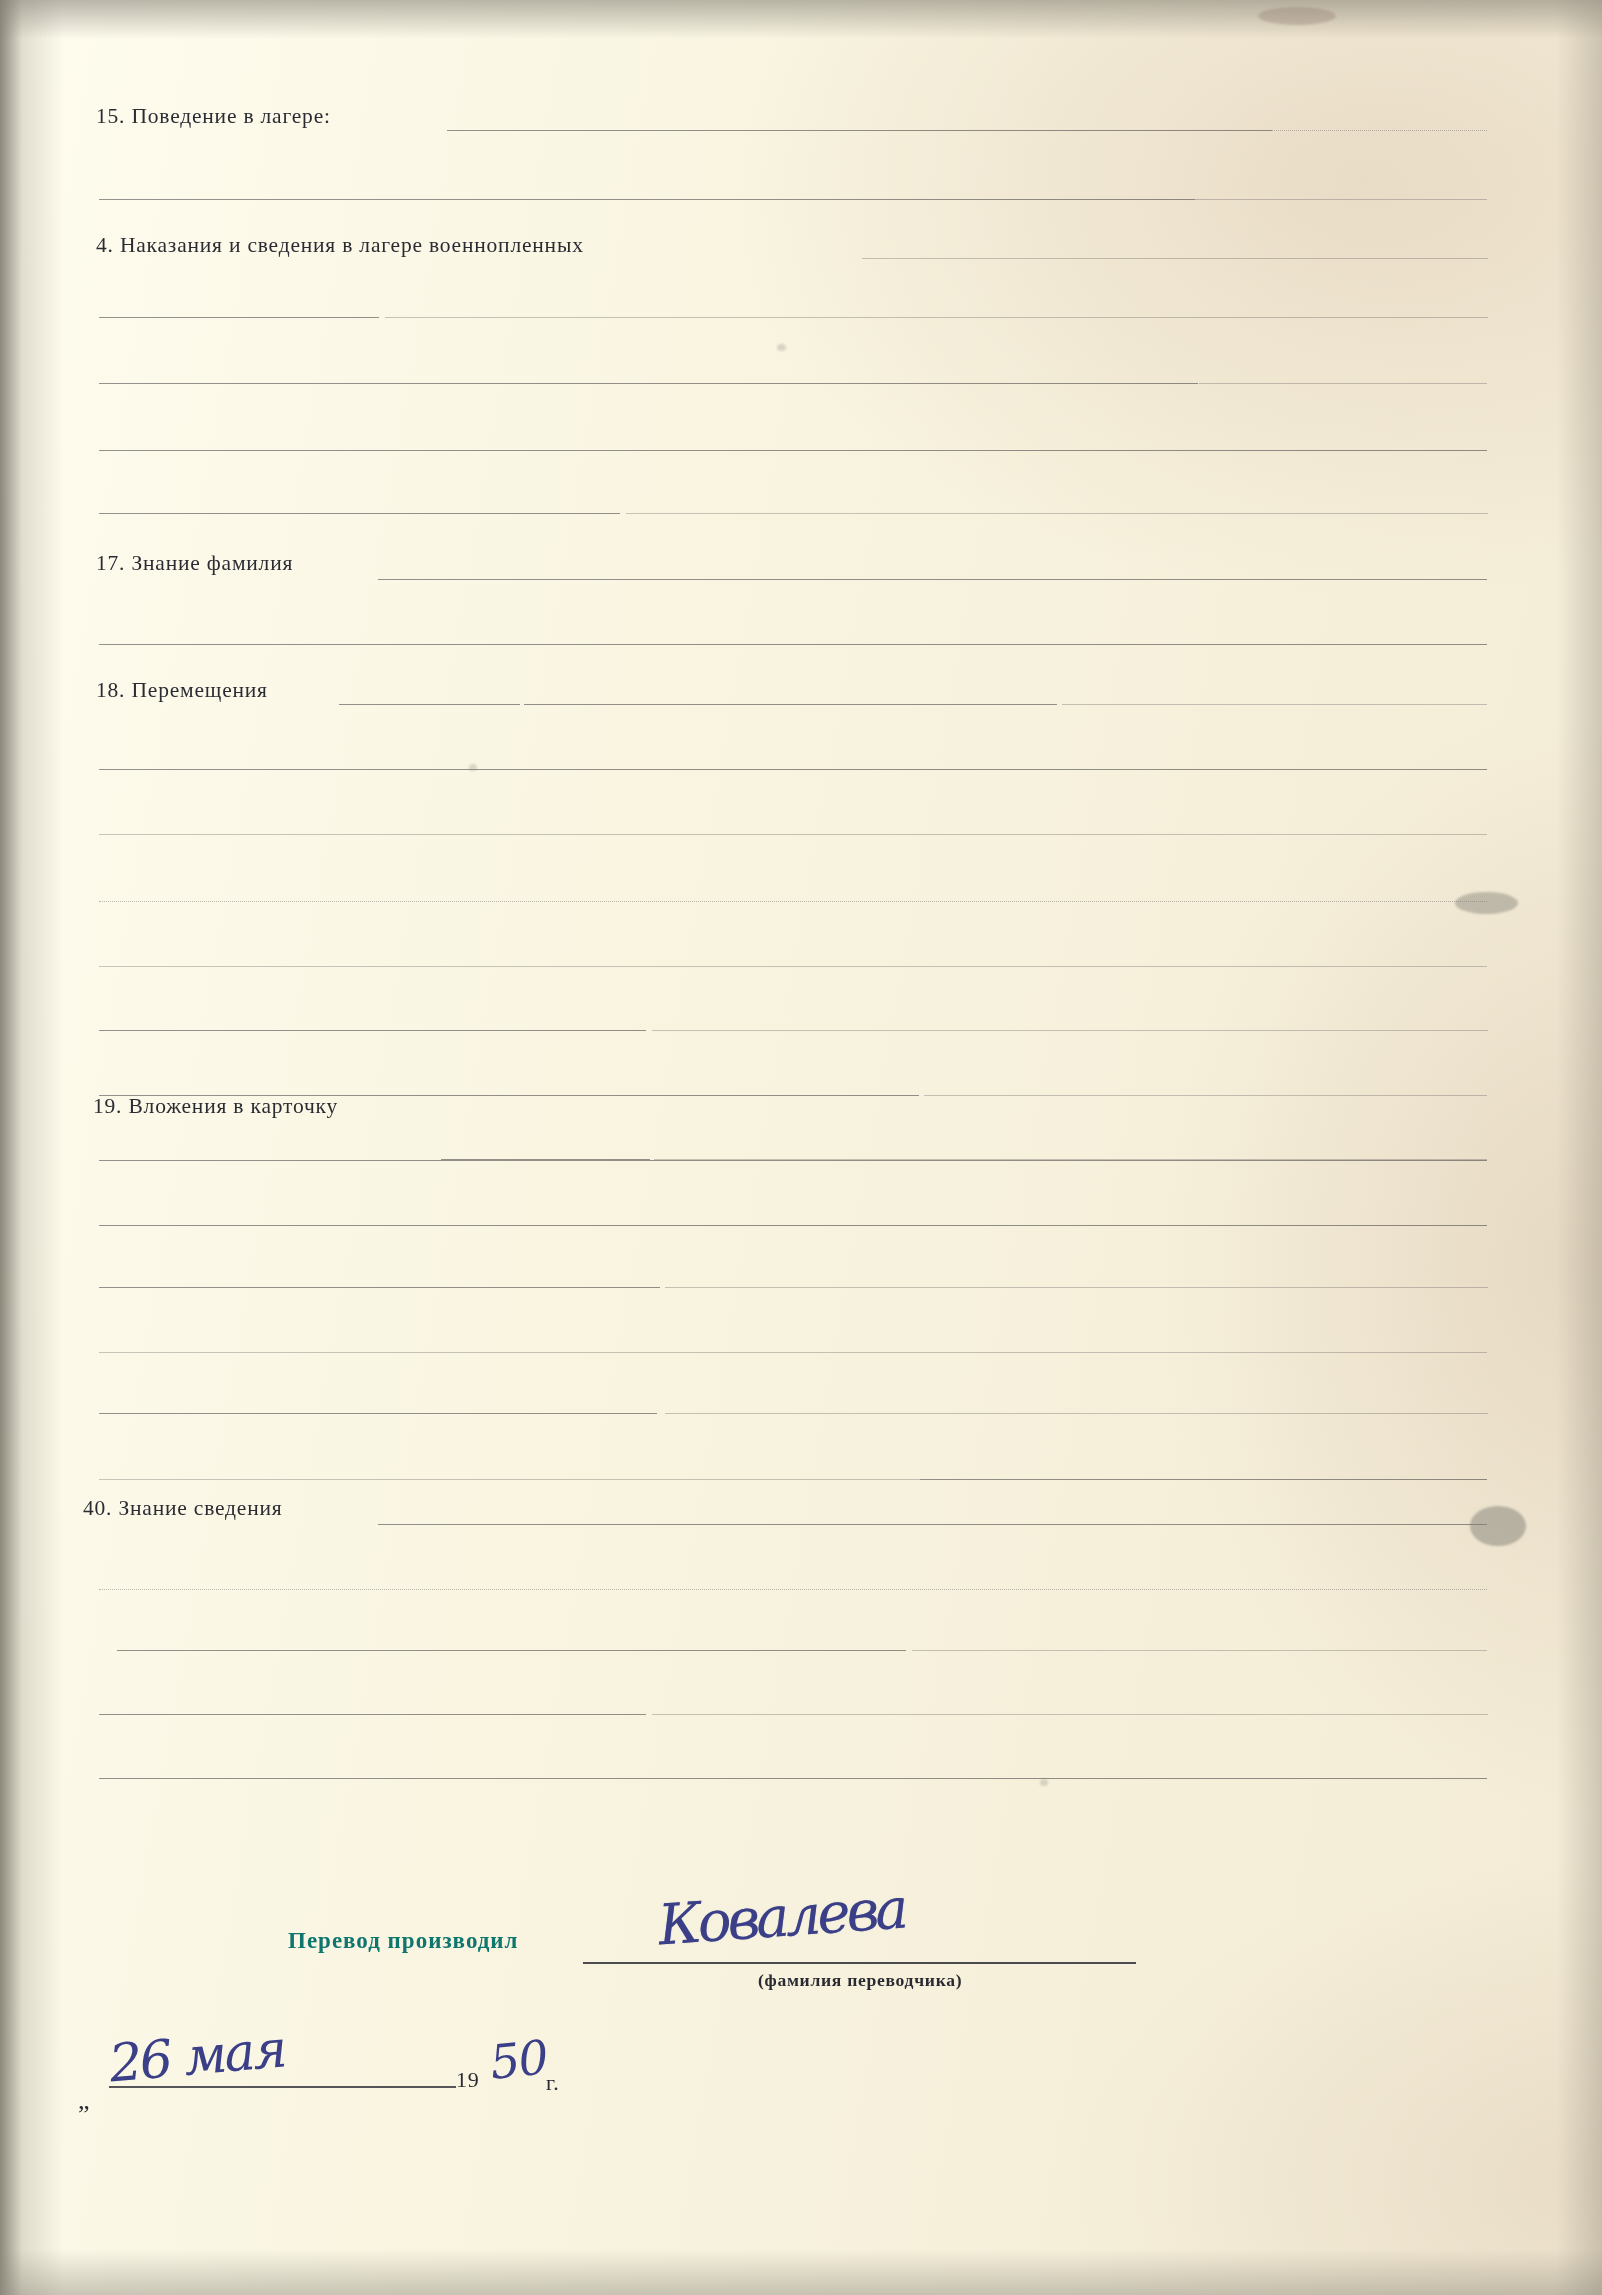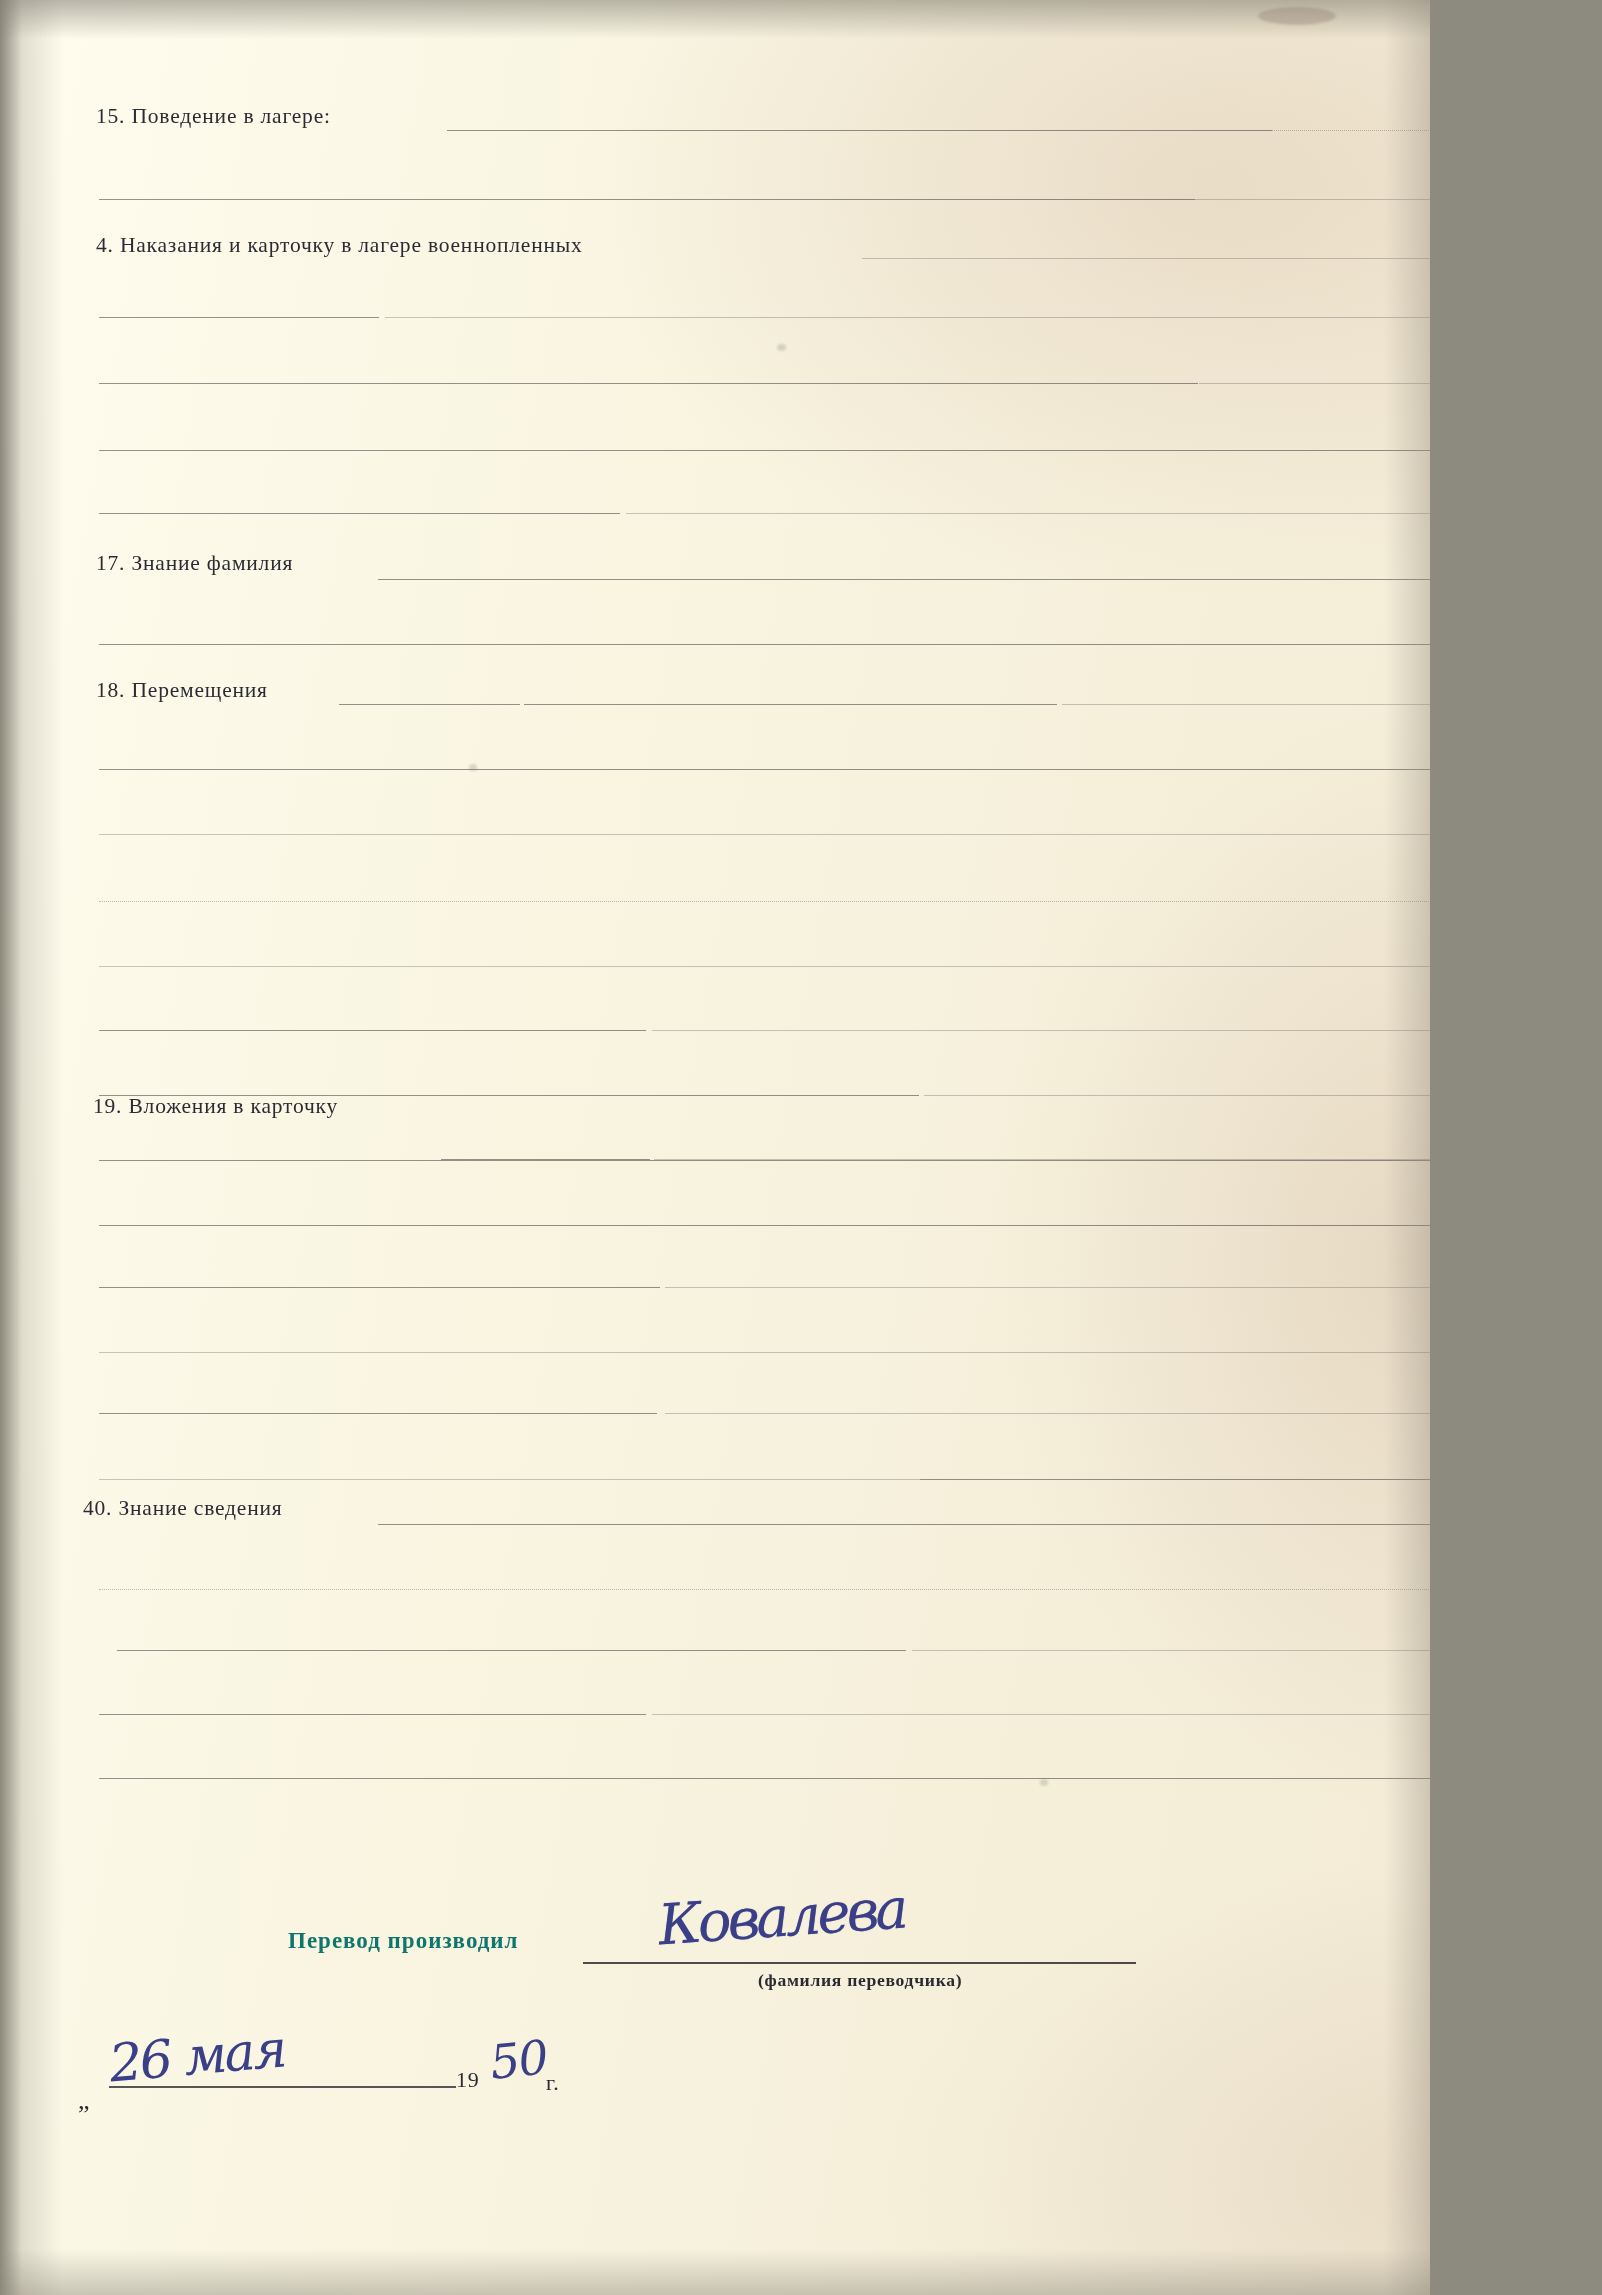--- a/index.html
+++ b/index.html
@@ -2,21 +2,21 @@
 <html style="font-size:10.4px"><head>
 <meta charset="utf-8">
 <style>
   html, body {
     margin: 0;
     padding: 0;
     background: #8d8a80;
   }
   .page {
     position: relative;
-    width: 1430px;
+    width: 1602px;
     height: 2295px;
     background: #f7f3df;
     overflow: hidden;
     font-family: "Liberation Serif", serif;
   }
   
   .paper-tint {
     position: absolute;
     inset: 0;
     background:
@@ -152,21 +152,21 @@
       <span>15.</span>
       <span>Поведение в лагере:</span>
     </div>
     <div class="rule" style="left:447px; top:130px; width:825px;"></div>
     <div class="rule dotted" style="left:1272px; top:130px; width:215px;"></div>
     <div class="rule" style="left:99px; top:199px; width:1096px;"></div>
     <div class="rule light" style="left:1195px; top:199px; width:292px;"></div>
 
     <div class="field" style="left:96px; top:233px;">
       <span>4.</span>
-      <span>Наказания и карточку в лагере военнопленных</span>
+      <span>Наказания и сведения в лагере военнопленных</span>
     </div>
     <div class="rule light" style="left:862px; top:258px; width:626px;"></div>
     <div class="rule" style="left:99px; top:317px; width:280px;"></div>
     <div class="rule light" style="left:385px; top:317px; width:1103px;"></div>
     <div class="rule" style="left:99px; top:383px; width:1099px;"></div>
     <div class="rule light" style="left:1199px; top:383px; width:288px;"></div>
     <div class="rule" style="left:99px; top:450px; width:1388px;"></div>
     <div class="rule" style="left:99px; top:513px; width:521px;"></div>
     <div class="rule light" style="left:626px; top:513px; width:862px;"></div>
 

